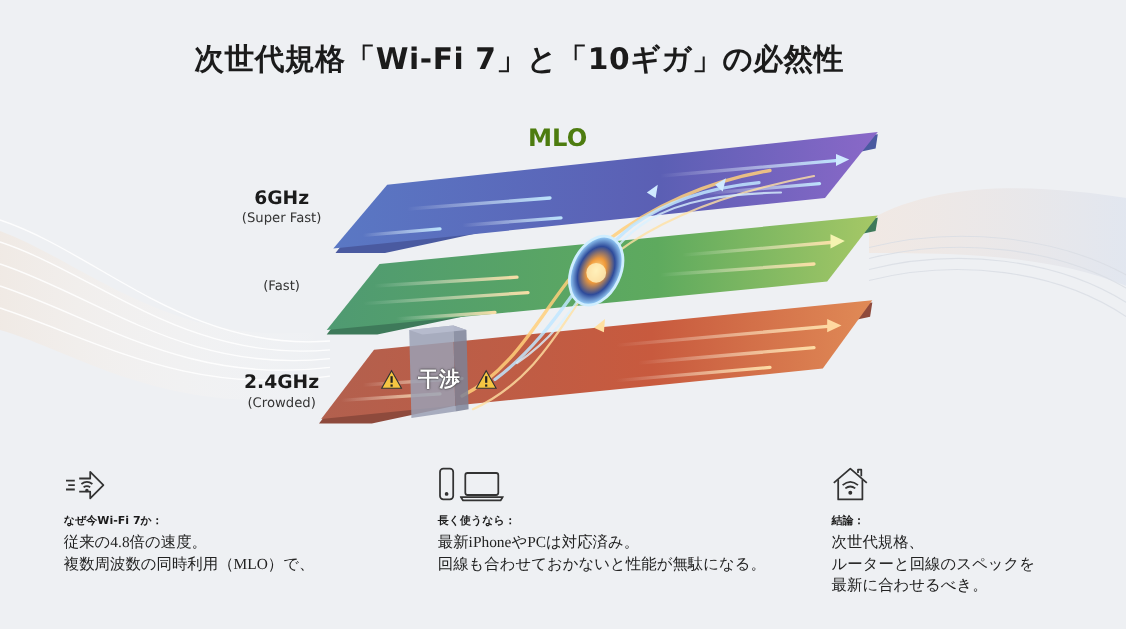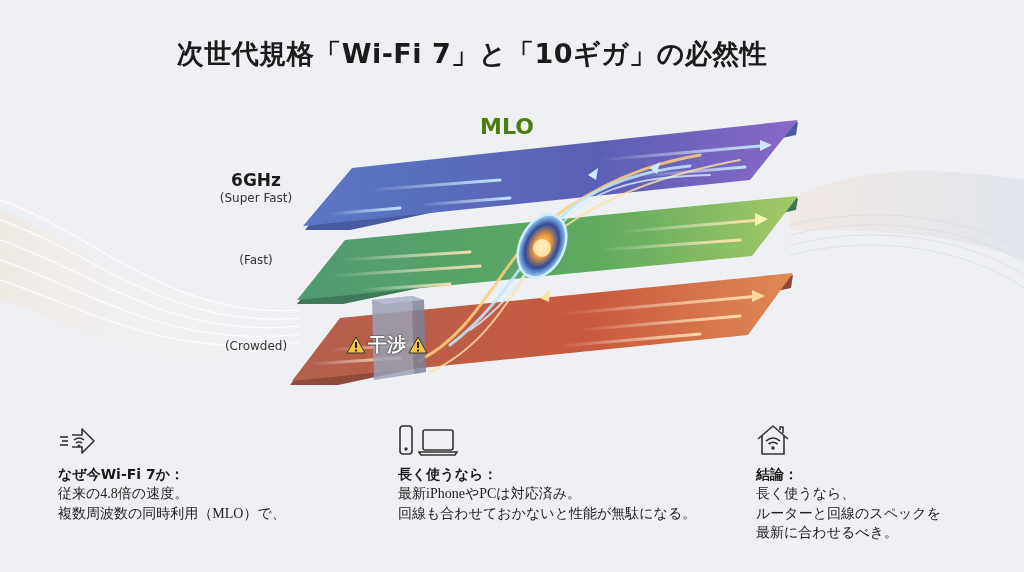--- a/index.html
+++ b/index.html
@@ -23,30 +23,30 @@
   .band-label {
     position: absolute; width: 120px; text-align: center; z-index: 3;
   }
   .band-label .name { font-size: 17px; font-weight: bold; display: block; line-height: 20px; color: #1b1b1b; }
   .band-label .sub { font-size: 12px; display: block; line-height: 16px; color: #333; }
   .illus { position: absolute; left: 0; top: 0; width: 1024px; height: 572px; z-index: 2; }
   .interf {
     position: absolute; left: 346px; top: 332px; z-index: 4;
     font-size: 19px; font-weight: bold; color: #fff;
     text-shadow: 0 0 2px #333, 0 0 1px #000;
-    display: flex; align-items: center; gap: 2px;
+    display: flex; align-items: center; gap: 14px;
   }
   .warn {
     display: inline-block; width: 20px; height: 18px; position: relative;
   }
   .col {
     position: absolute; top: 422px; z-index: 3;
   }
   .col .icon { height: 34px; display: flex; align-items: flex-end; gap: 4px; margin-bottom: 8px; }
-  .col .head { font-size: 14px; font-weight: bold; line-height: 20px; color: #1a1a1a; }
+  .col .head { font-size: 10px; font-weight: bold; line-height: 20px; color: #1a1a1a; }
   .col .line { font-size: 14px; line-height: 19.5px; color: #222; white-space: nowrap; font-family: Liberation Serif, serif; }
 </style>
 </head>
 <body>
 
 <svg class="bg-waves" viewBox="0 0 1024 572">
   <defs>
     <linearGradient id="wl" x1="0" x2="1">
       <stop offset="0" stop-color="#f1e6dc" stop-opacity="0.9"></stop>
       <stop offset="1" stop-color="#ffffff" stop-opacity="0"></stop>
@@ -78,20 +78,21 @@
 <div class="mlo-label">MLO</div>
 
 <div class="band-label" style="left:196px; top:170px;">
   <span class="name">6GHz</span>
   <span class="sub">(Super Fast)</span>
 </div>
 <div class="band-label" style="left:196px; top:252px;">
   <span class="sub">(Fast)</span>
 </div>
 <div class="band-label" style="left:196px; top:338px;">
+  <span class="name">2.4GHz</span>
   <span class="sub">(Crowded)</span>
 </div>
 
 <svg class="illus" viewBox="0 0 1024 572">
   <defs>
     <linearGradient id="g6" x1="0" x2="1">
       <stop offset="0" stop-color="#5a78c4"></stop>
       <stop offset="0.6" stop-color="#5b5fb4"></stop>
       <stop offset="1" stop-color="#8a68c8"></stop>
     </linearGradient>
@@ -231,16 +232,16 @@
     <svg width="34" height="32" viewBox="0 0 34 32" fill="none" stroke="#333" stroke-width="1.6" stroke-linejoin="round">
       <path d="M2 15 L17 2 L32 15"></path>
         <path d="M6 12 V30 H28 V12"></path>
         <path d="M24 6 V3 H27 V9"></path>
       <path d="M10 17 Q17 11 24 17"></path>
         <path d="M12.5 20 Q17 16.5 21.5 20"></path>
         <circle cx="17" cy="24" r="1" fill="#333"></circle>
     </svg>
   </div>
   <div class="head">結論：</div>
-  <div class="line">長く使うなら、</div>
+  <div class="line">次世代規格、</div>
   <div class="line">ルーターと回線のスペックを</div>
   <div class="line">最新に合わせるべき。</div>
 </div>
 
 </body></html>

